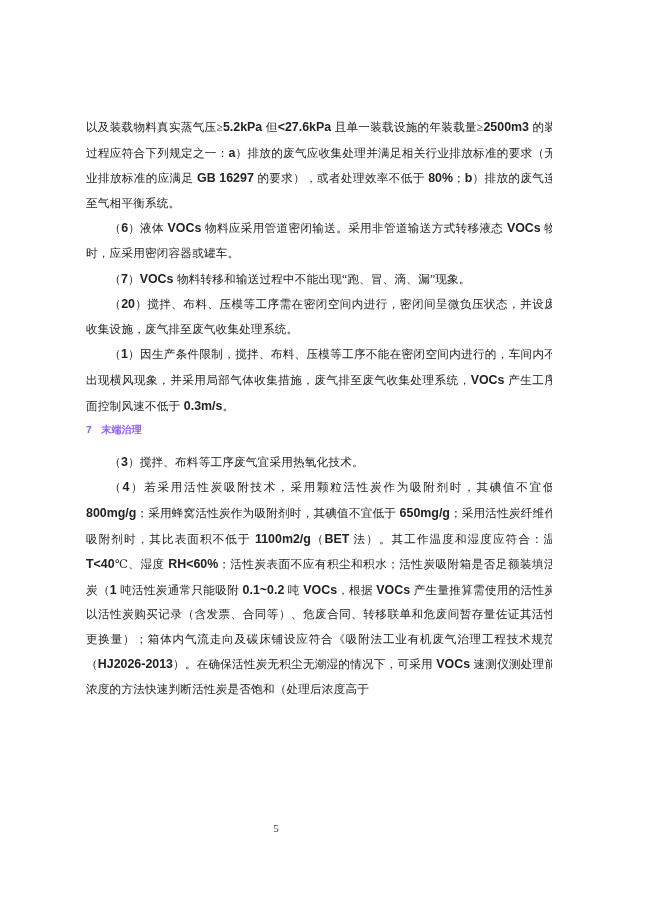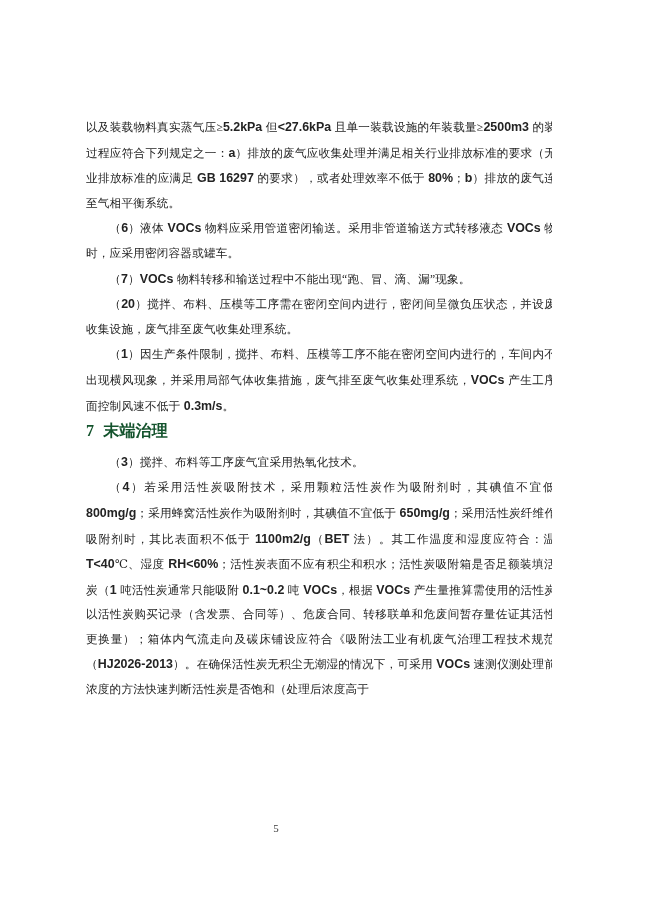--- a/index.html
+++ b/index.html
@@ -39,25 +39,25 @@
   .lat {
     font-family: "Liberation Sans", "DejaVu Sans", sans-serif;
     font-weight: 600;
     font-size: 1.07em;
     letter-spacing: 0;
   }
   .heading {
     margin: 0 0 6px 0;
     padding: 0;
     text-indent: 0;
-    font-family: Liberation Serif, serif;
+    font-family: Liberation Mono, monospace;
     font-weight: bold;
-    font-size: 16px;
+    font-size: 10px;
     line-height: 24.6px;
-    color: #14532d;
+    color: #8b5cf6;
   }
   .h-num {
     display: inline-block;
     margin-right: 9px;
   }
   .page-number {
     position: absolute;
     left: 0;
     top: 822px;
     width: 100%;

